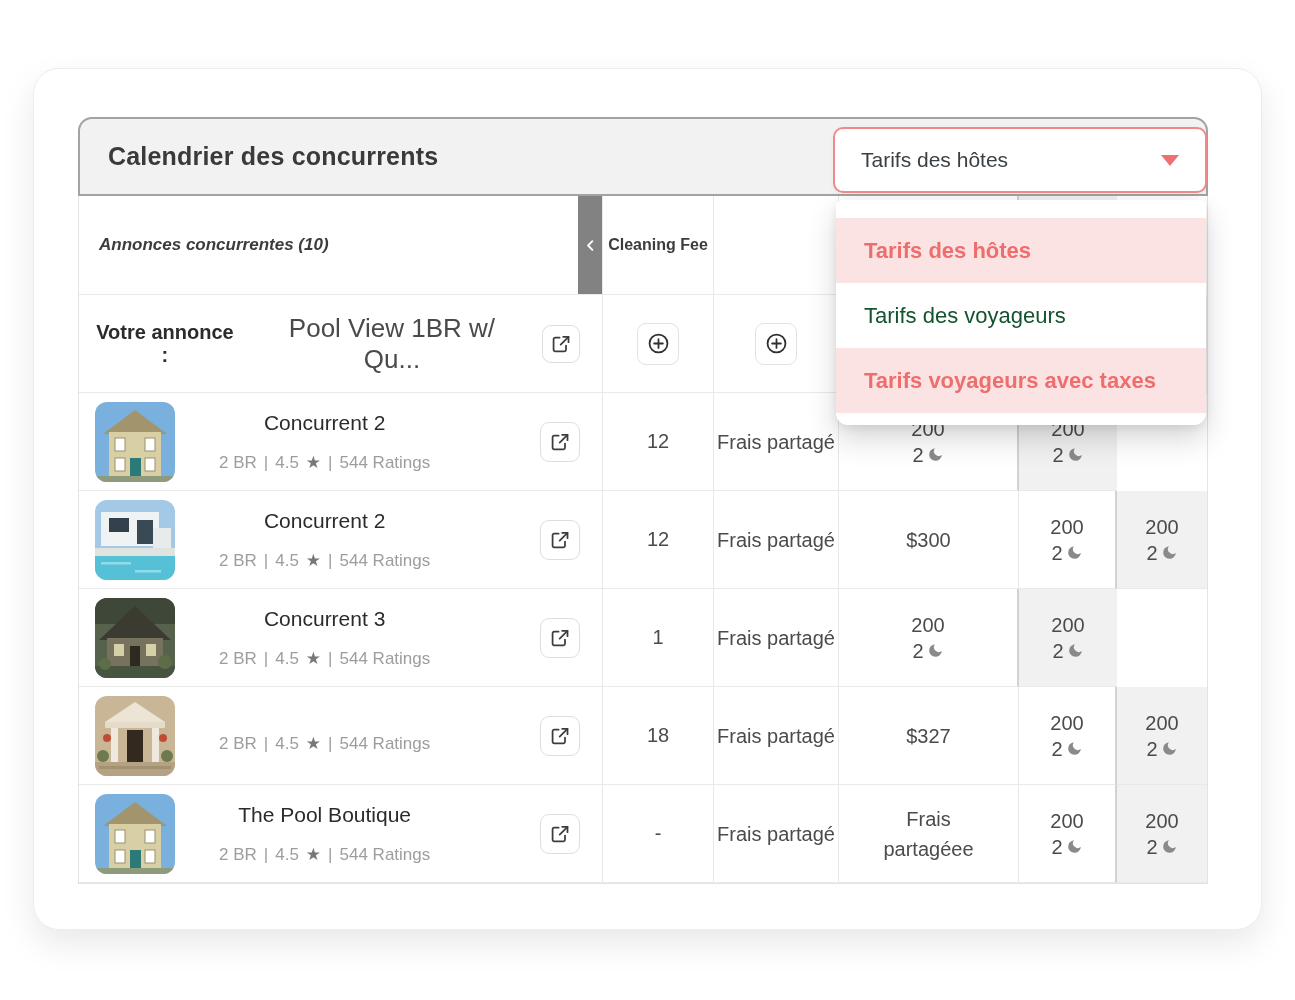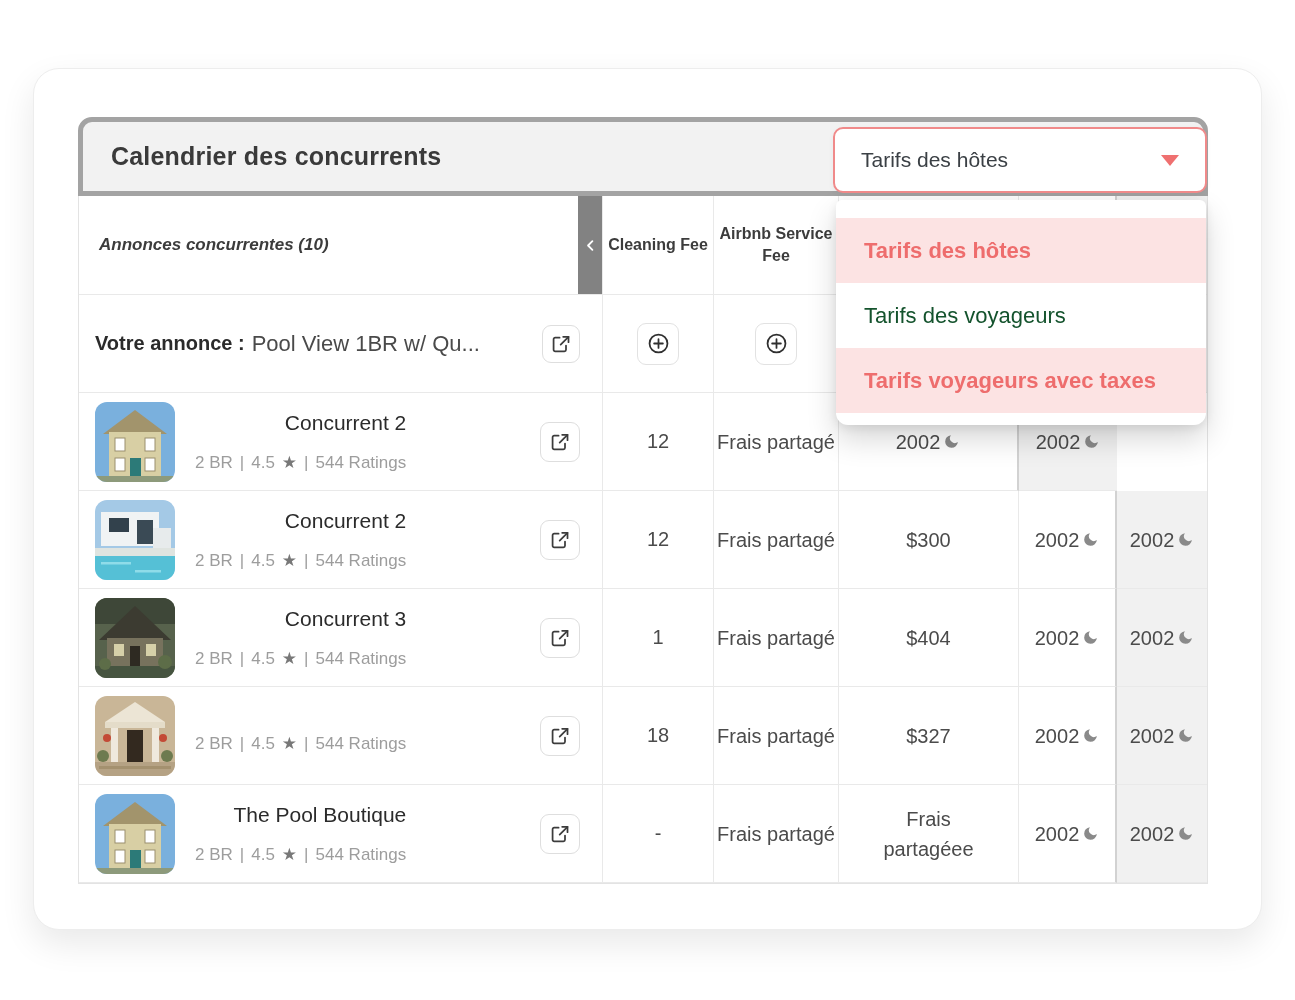--- a/index.html
+++ b/index.html
@@ -3,21 +3,21 @@
 <meta charset="utf-8">
 <style>
   * { margin:0; padding:0; box-sizing:border-box; }
   html,body { width:1295px; height:1000px; background:#ffffff; font-family:"Liberation Sans", sans-serif; position:relative; overflow:hidden; }
 
   .card { position:absolute; left:33px; top:68px; width:1229px; height:862px; background:#fff;
           border:1px solid #ededed; border-radius:26px; box-shadow:0 14px 34px rgba(0,0,0,0.09); }
 
   .panel { position:absolute; left:78px; top:117px; width:1130px; z-index:2; }
 
-  .panel-header { height:79px; background:#f2f2f2; border:5px solid #a3a3a3;
+  .panel-header { height:79px; background:#f2f2f2; border:2px solid #a3a3a3;
                   border-radius:14px 14px 0 0; display:flex; align-items:center; padding-left:28px; }
   .panel-title { font-size:25px; font-weight:700; color:#3a3a3a; letter-spacing:0.2px; }
 
   .tbl { border:1px solid #e3e3e3; border-top:none; background:#fff; }
   .grid-row { display:grid; grid-template-columns:524px 111px 125px 180px 98px 90px; }
 
   .cell { border-right:1px solid #e9e9e9; border-bottom:1px solid #e9e9e9;
           display:flex; align-items:center; justify-content:center; text-align:center;
           font-size:20px; color:#4b4b4b; }
   .cell:last-child { border-right:none; }
@@ -25,41 +25,41 @@
   .cell.muted { background:#f1f1f1; }
 
   .hrow .cell { height:99px; font-weight:700; font-size:16px; color:#3c3c3c; line-height:1.35; }
   .drow .cell { height:98px; }
 
   .listing-hcell { justify-content:flex-start; text-align:left; position:relative; padding-left:20px; }
   .listing-hcell .hlabel { font-size:17px;font-style:italic; }
   .collapse-bar { position:absolute; right:0; top:0; bottom:0; width:24px; background:#828282;
                   display:flex; align-items:center; justify-content:center; cursor:pointer; }
 
-  .listing-cell { justify-content:flex-start; text-align:right; padding:0 22px 0 16px; }
+  .listing-cell { justify-content:flex-start; text-align:center; padding:0 22px 0 16px;gap:24px; }
   .thumb { width:80px; height:80px; border-radius:12px; overflow:hidden; flex:0 0 80px; }
   .thumb svg { display:block; }
   .listing-text { margin-left:20px; min-width:0; }
   .listing-name { font-size:21px; color:#2b2b2b; line-height:1.25; }
   .listing-sub { font-size:17px; color:#9d9d9d; margin-top:16px; display:flex; align-items:center; gap:7px; }
   .star { color:#787878; font-size:17px; line-height:1; }
 
   .ext-btn { margin-left:auto; width:40px; height:40px; border:1.5px solid #dedede; border-radius:9px;
              background:#fff; display:flex; align-items:center; justify-content:center; cursor:pointer; flex:0 0 40px; }
 
   .your-label { font-size:20px; color:#2b2b2b; font-weight:700; }
-  .your-name { font-size:22px; color:#4a4a4a; font-weight:400; }
+  .your-name { font-size:26px; color:#4a4a4a; font-weight:400; }
 
   .plus-btn { width:42px; height:42px; border:1.5px solid #e2e2e2; border-radius:9px; background:#fff;
               display:flex; align-items:center; justify-content:center; cursor:pointer; }
 
   .fee-wrap { line-height:1.5; }
   .price-cell { padding:0 36px; line-height:1.5; }
 
-  .mooncell { flex-direction:row; line-height:1.3; }
+  .mooncell { flex-direction:column; line-height:1.3; }
   .moon-line { display:flex; align-items:center; gap:3px; }
   .moon-icon svg { display:block; }
 
   
   .select-box { position:absolute; left:833px; top:127px; width:374px; height:66px; background:#fff;
                 border:2px solid #f08a8a; border-radius:10px; display:flex; align-items:center;
                 padding:0 26px; z-index:10; cursor:pointer; box-shadow:0 2px 6px rgba(0,0,0,0.04); }
   .select-value { font-size:21px; color:#3b4045; }
   .caret { margin-left:auto; width:0; height:0; border-left:9px solid transparent; border-right:9px solid transparent;
            border-top:11px solid #ef7070; }
@@ -86,21 +86,20 @@
     <div class="grid-row hrow">
       <div class="cell listing-hcell">
         <span class="hlabel">Annonces concurrentes (10)</span>
         <span class="collapse-bar">
           <svg width="13" height="13" viewBox="0 0 24 24" fill="none" stroke="#ffffff" stroke-width="3.4" stroke-linecap="round" stroke-linejoin="round">
               <polyline points="15.5 4 7.5 12 15.5 20"></polyline>
             </svg>
         </span>
       </div>
       <div class="cell">Cleaning Fee</div>
-      <div class="cell">Airbnb Service Fee</div>
       <div class="cell"></div>
       <div class="cell dark-sep"></div>
       <div class="cell muted"></div>
     </div>
 
     <div class="grid-row drow">
       <div class="cell listing-cell">
         <span class="your-label">Votre annonce :</span>
         <span class="your-name" style="margin-left:7px;">Pool View 1BR w/ Qu...</span>
         <span class="ext-btn" style="width:38px;height:38px;flex-basis:38px;">
@@ -283,21 +282,20 @@
         <span class="ext-btn">
           <svg width="20" height="20" viewBox="0 0 24 24" fill="none" stroke="#3c3c3c" stroke-width="2.1" stroke-linecap="round" stroke-linejoin="round">
               <path d="M18 13.8V19a1.9 1.9 0 0 1-1.9 1.9H5A1.9 1.9 0 0 1 3.1 19V6.3A1.9 1.9 0 0 1 5 4.4h5.3"></path>
               <path d="M14.6 3.4H21v6.4"></path>
               <path d="M21 3.4 11.6 12.8"></path>
             </svg>
         </span>
       </div>
       <div class="cell">1</div>
       <div class="cell fee-wrap">Frais partagé</div>
-      <div class="cell price-cell">$404</div>
       <div class="cell dark-sep mooncell">
         <span>200</span>
         <span class="moon-line">
             <span>2</span>
             <span class="moon-icon">
               <svg width="17" height="17" viewBox="0 0 24 24" fill="#8a8a8a">
                 <path d="M21 12.79A9 9 0 1 1 11.21 3a7 7 0 0 0 9.79 9.79z"></path>
               </svg>
             </span>
           </span>

